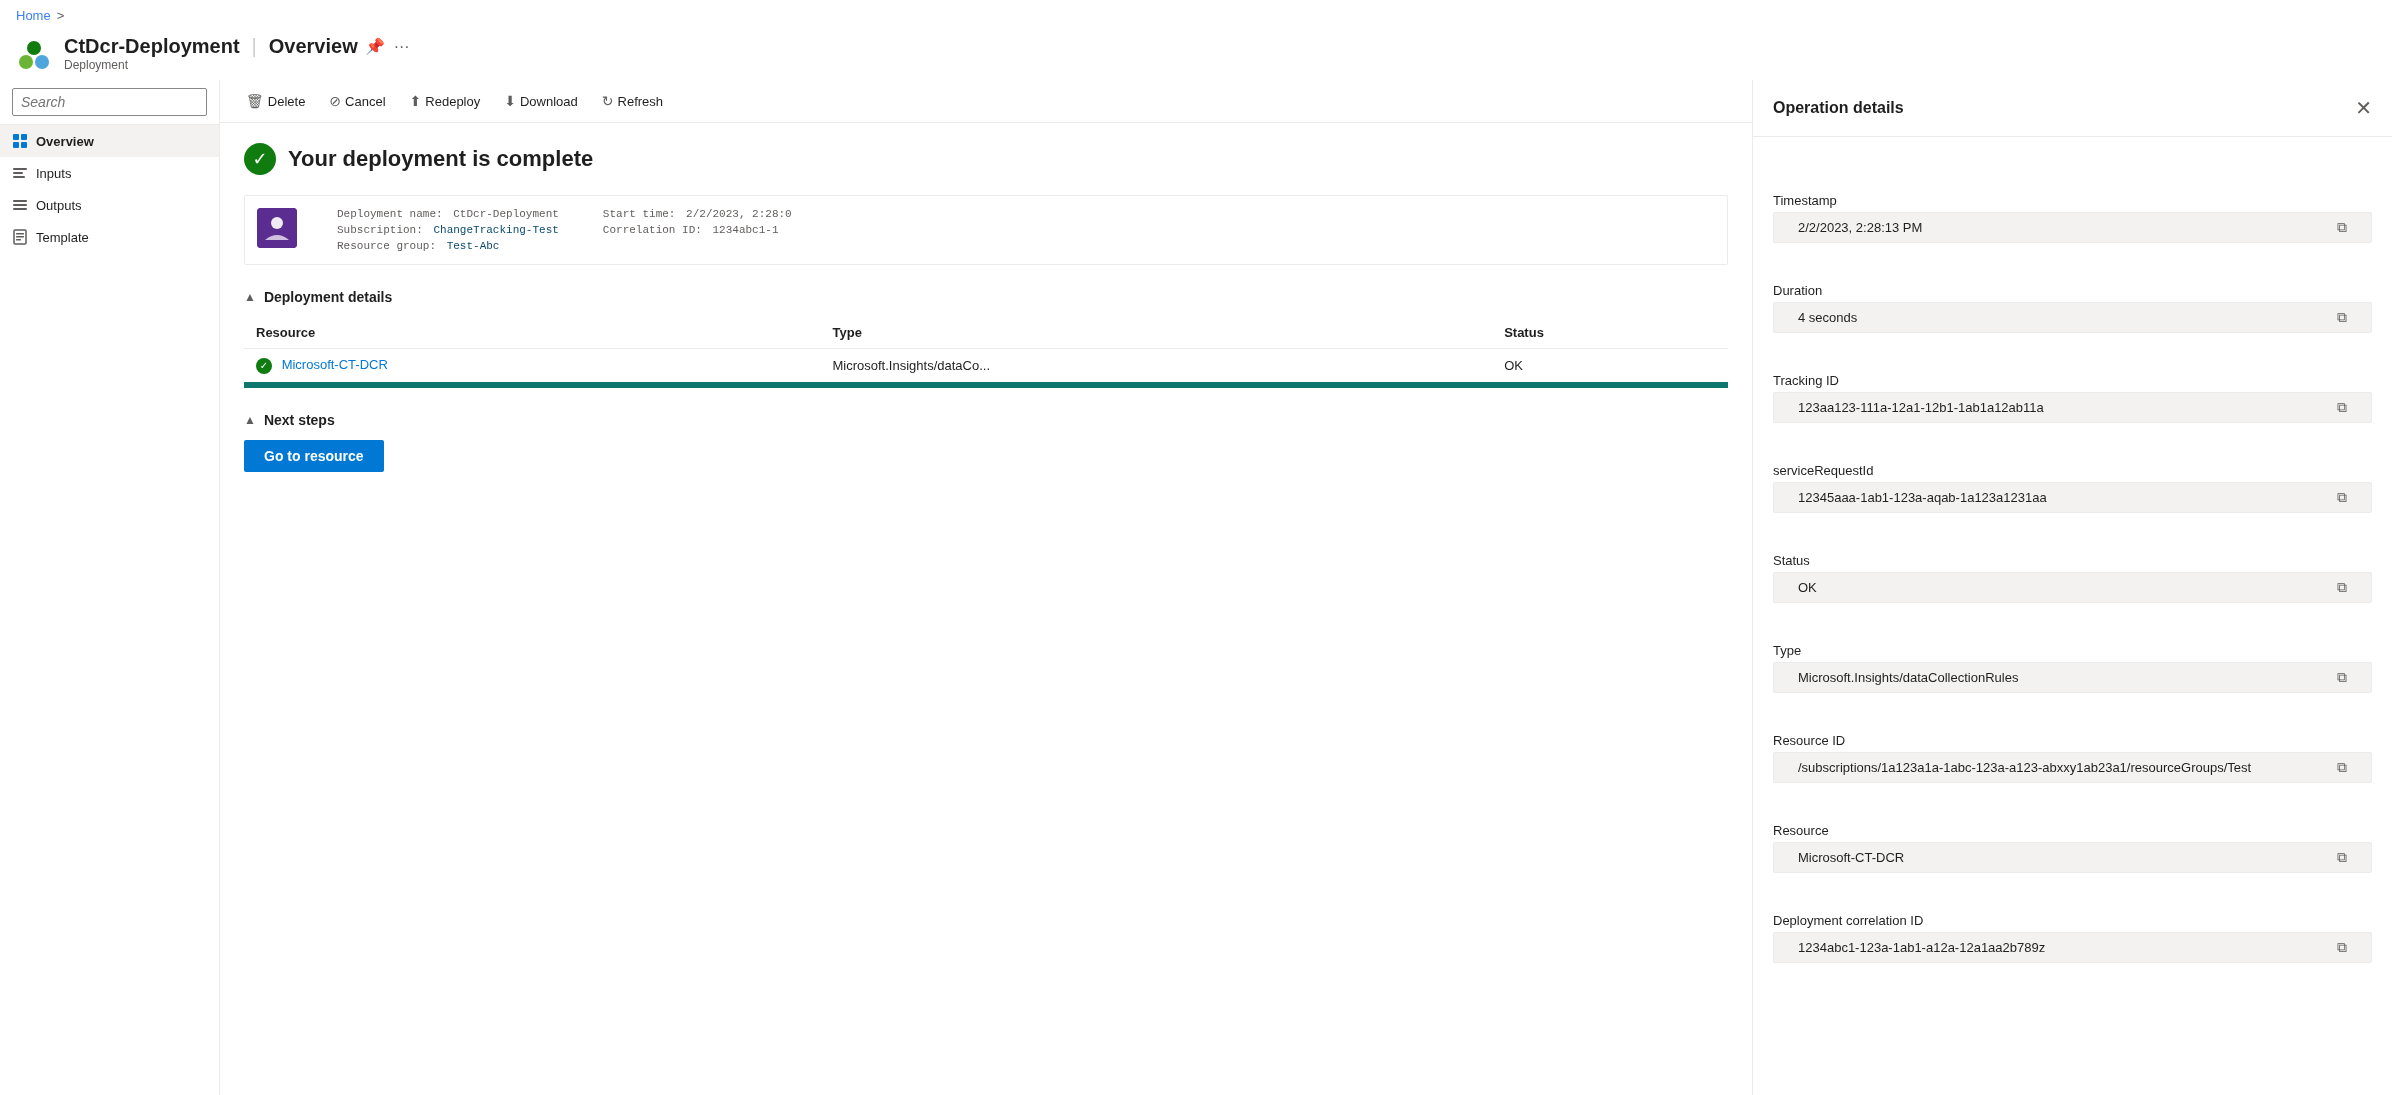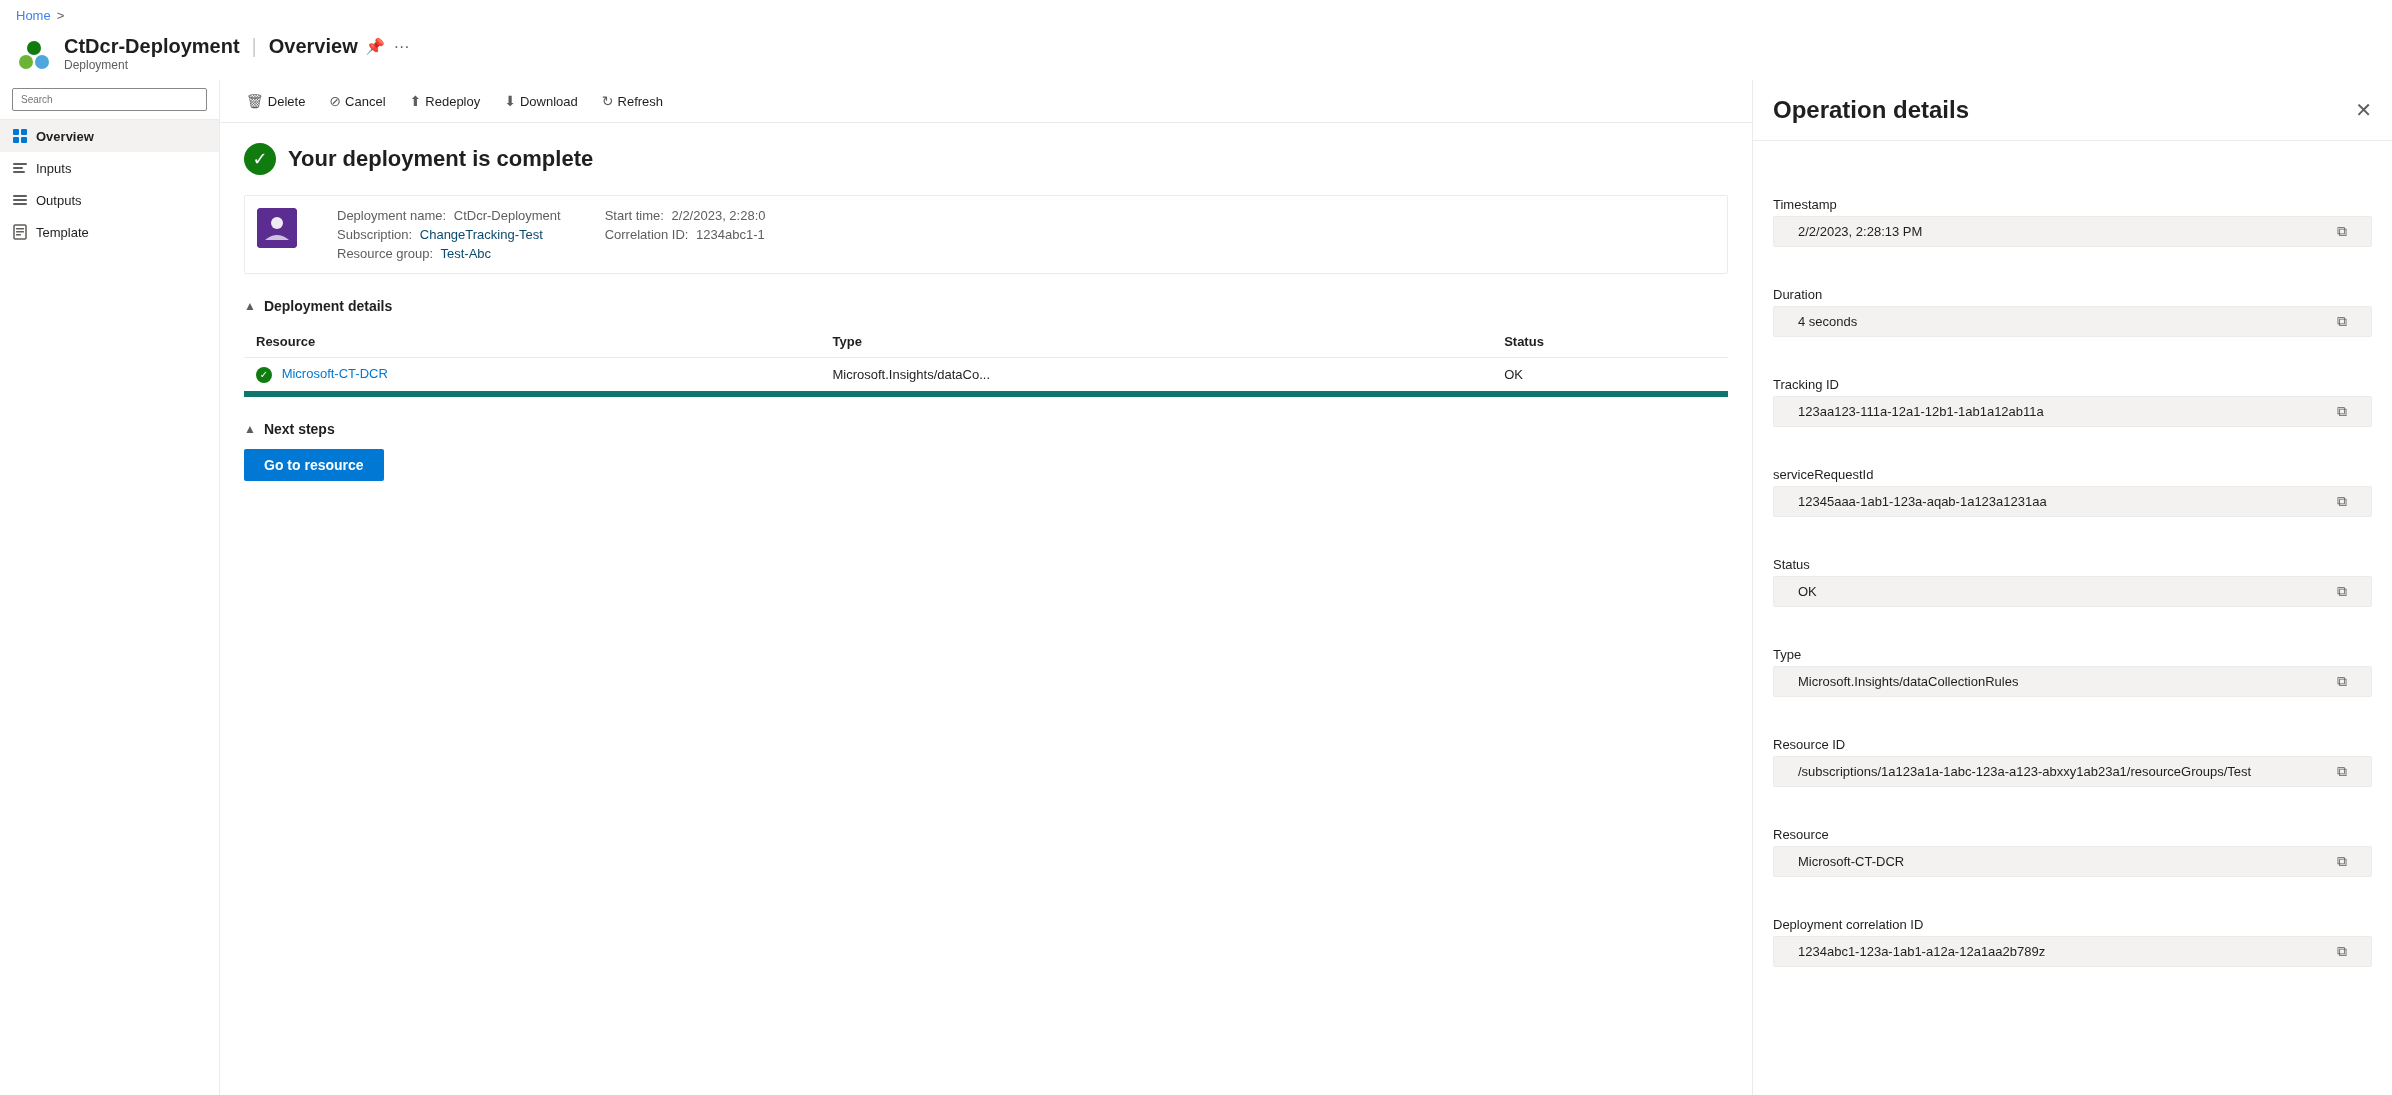--- a/index.html
+++ b/index.html
@@ -38,21 +38,21 @@
 
     
     .deployment-content { flex: 1; overflow-y: auto; padding: 20px 24px; }
     .deployment-success { display: flex; align-items: center; gap: 12px; margin-bottom: 20px; }
     .success-icon { width: 32px; height: 32px; background: #107c10; border-radius: 50%; display: flex; align-items: center; justify-content: center; color: white; font-size: 18px; flex-shrink: 0; }
     .deployment-title { font-size: 22px; font-weight: 600; color: #1f1f1f; }
 
     .deployment-meta { display: flex; gap: 40px; margin-bottom: 24px; padding: 12px; border: 1px solid #edebe9; border-radius: 2px; }
     .meta-icon { width: 40px; height: 40px; background: #5c2d91; border-radius: 4px; display: flex; align-items: center; justify-content: center; color: white; font-size: 20px; flex-shrink: 0; }
     .meta-details { display: flex; flex-direction: column; gap: 4px; }
-    .meta-row { font-size: 13px; color: #1f1f1f; }
+    .meta-row { font-size: 11px; color: #1f1f1f; font-family: Liberation Mono, monospace; }
     .meta-row span { color: #605e5c; margin-right: 4px; }
     .meta-row a { color: #0c4a6e; text-decoration: none; }
     .meta-timing { display: flex; flex-direction: column; gap: 4px; font-size: 13px; }
     .meta-timing span { color: #605e5c; margin-right: 4px; }
 
     
     .section-header { display: flex; align-items: center; gap: 8px; margin-bottom: 12px; margin-top: 8px; cursor: pointer; }
     .section-title { font-size: 14px; font-weight: 600; color: #1f1f1f; }
     .collapse-icon { color: #605e5c; font-size: 12px; }
 
@@ -63,21 +63,21 @@
     .resource-link { color: #0078d4; text-decoration: none; }
     .row-icon { width: 16px; height: 16px; background: #107c10; border-radius: 50%; display: inline-flex; align-items: center; justify-content: center; color: white; font-size: 10px; margin-right: 6px; vertical-align: middle; }
 
     
     .next-steps { margin-top: 8px; }
     .go-to-resource-btn { background: #0078d4; color: white; border: none; border-radius: 2px; padding: 8px 20px; font-size: 14px; font-weight: 600; cursor: pointer; }
 
     
     .operation-panel { width: 640px; border-left: 1px solid #edebe9; display: flex; flex-direction: column; overflow: hidden; background: #fff; }
     .op-panel-header { display: flex; align-items: center; justify-content: space-between; padding: 16px 20px; border-bottom: 1px solid #edebe9; }
-    .op-panel-title { font-size: 24px; font-weight: 600; color: #1f1f1f; }
+    .op-panel-title { font-size: 16px; font-weight: 600; color: #1f1f1f; }
     .op-panel-close { background: none; border: none; cursor: pointer; font-size: 20px; color: #605e5c; }
     .op-panel-body { flex: 1; overflow-y: auto; padding: 16px 20px; }
 
     .op-field { margin-bottom: 16px; margin-top: 40px; }
     .op-field-label { font-size: 13px; color: #1f1f1f; margin-bottom: 4px; font-weight: 400; }
     .op-field-value { display: flex; align-items: center; background: #f3f2f1; border: 1px solid #edebe9; border-radius: 2px; padding: 6px 24px; font-size: 13px; color: #1f1f1f; }
     .op-field-value .copy-btn { margin-left: auto; background: none; border: none; cursor: pointer; color: #605e5c; font-size: 14px; flex-shrink: 0; }
     .op-field-value span { flex: 1; overflow: hidden; text-overflow: ellipsis; white-space: nowrap; }
   </style>
 </head>
@@ -104,21 +104,21 @@
       <span class="more-icon" title="More">···</span>
     </div>
     <div class="page-header-subtitle">Deployment</div>
   </div>
 </div>
 
 <div class="main-layout">
 
   <div class="sidebar">
     <div class="sidebar-search">
-      <input type="text" style="width: 100%; border: 1px solid rgb(138, 136, 134); border-radius: 2px; padding: 5px 8px; font-size: 10px;" placeholder="Search">
+      <input type="text" style="width: 100%; border: 1px solid rgb(138, 136, 134); border-radius: 2px; padding: 5px 8px; font-size: 14px; font-style: italic;" placeholder="Search">
     </div>
 
     <div class="sidebar-item active">
       <svg class="sidebar-item-icon" viewBox="0 0 16 16" fill="none">
         <rect x="1" y="1" width="6" height="6" rx="1" fill="#0078d4"></rect>
         <rect x="9" y="1" width="6" height="6" rx="1" fill="#0078d4"></rect>
         <rect x="1" y="9" width="6" height="6" rx="1" fill="#0078d4"></rect>
         <rect x="9" y="9" width="6" height="6" rx="1" fill="#0078d4"></rect>
       </svg>
       <span>Overview</span>

